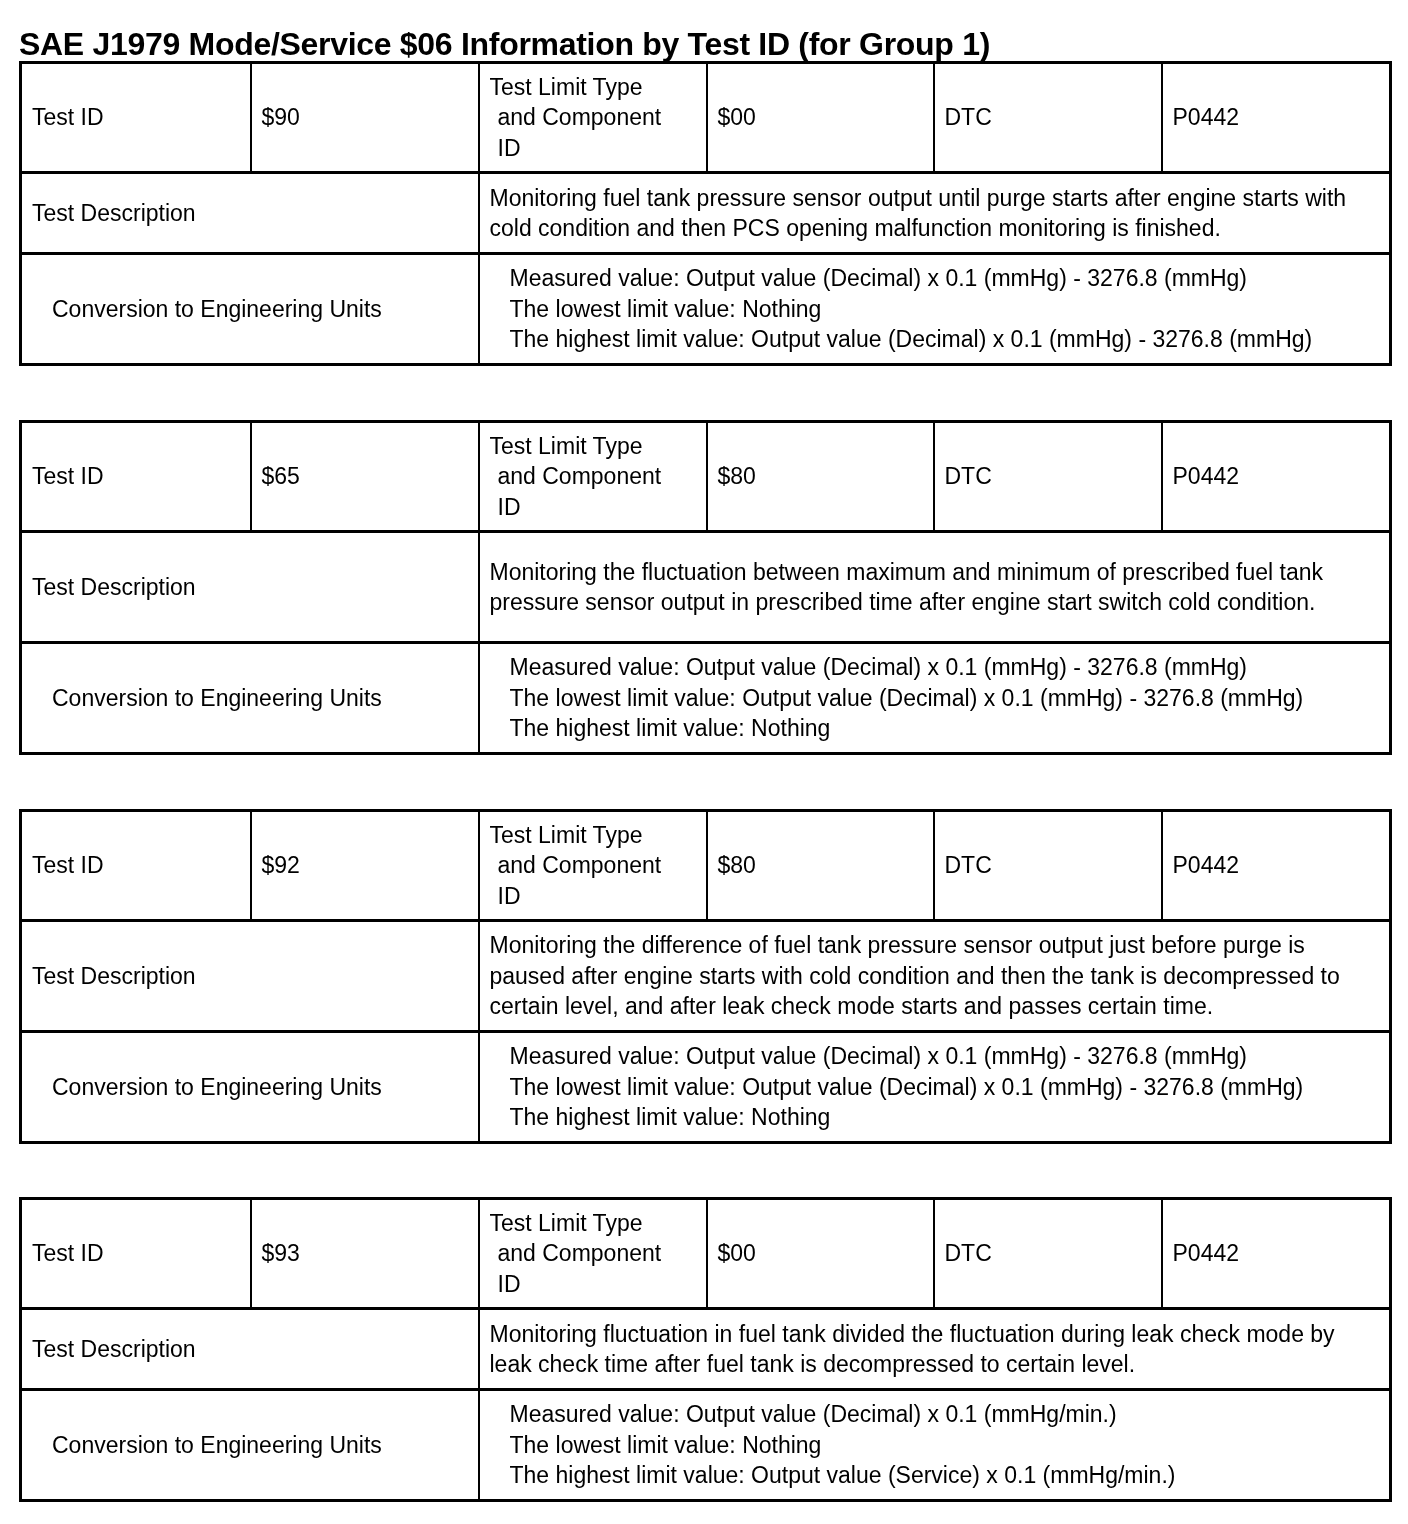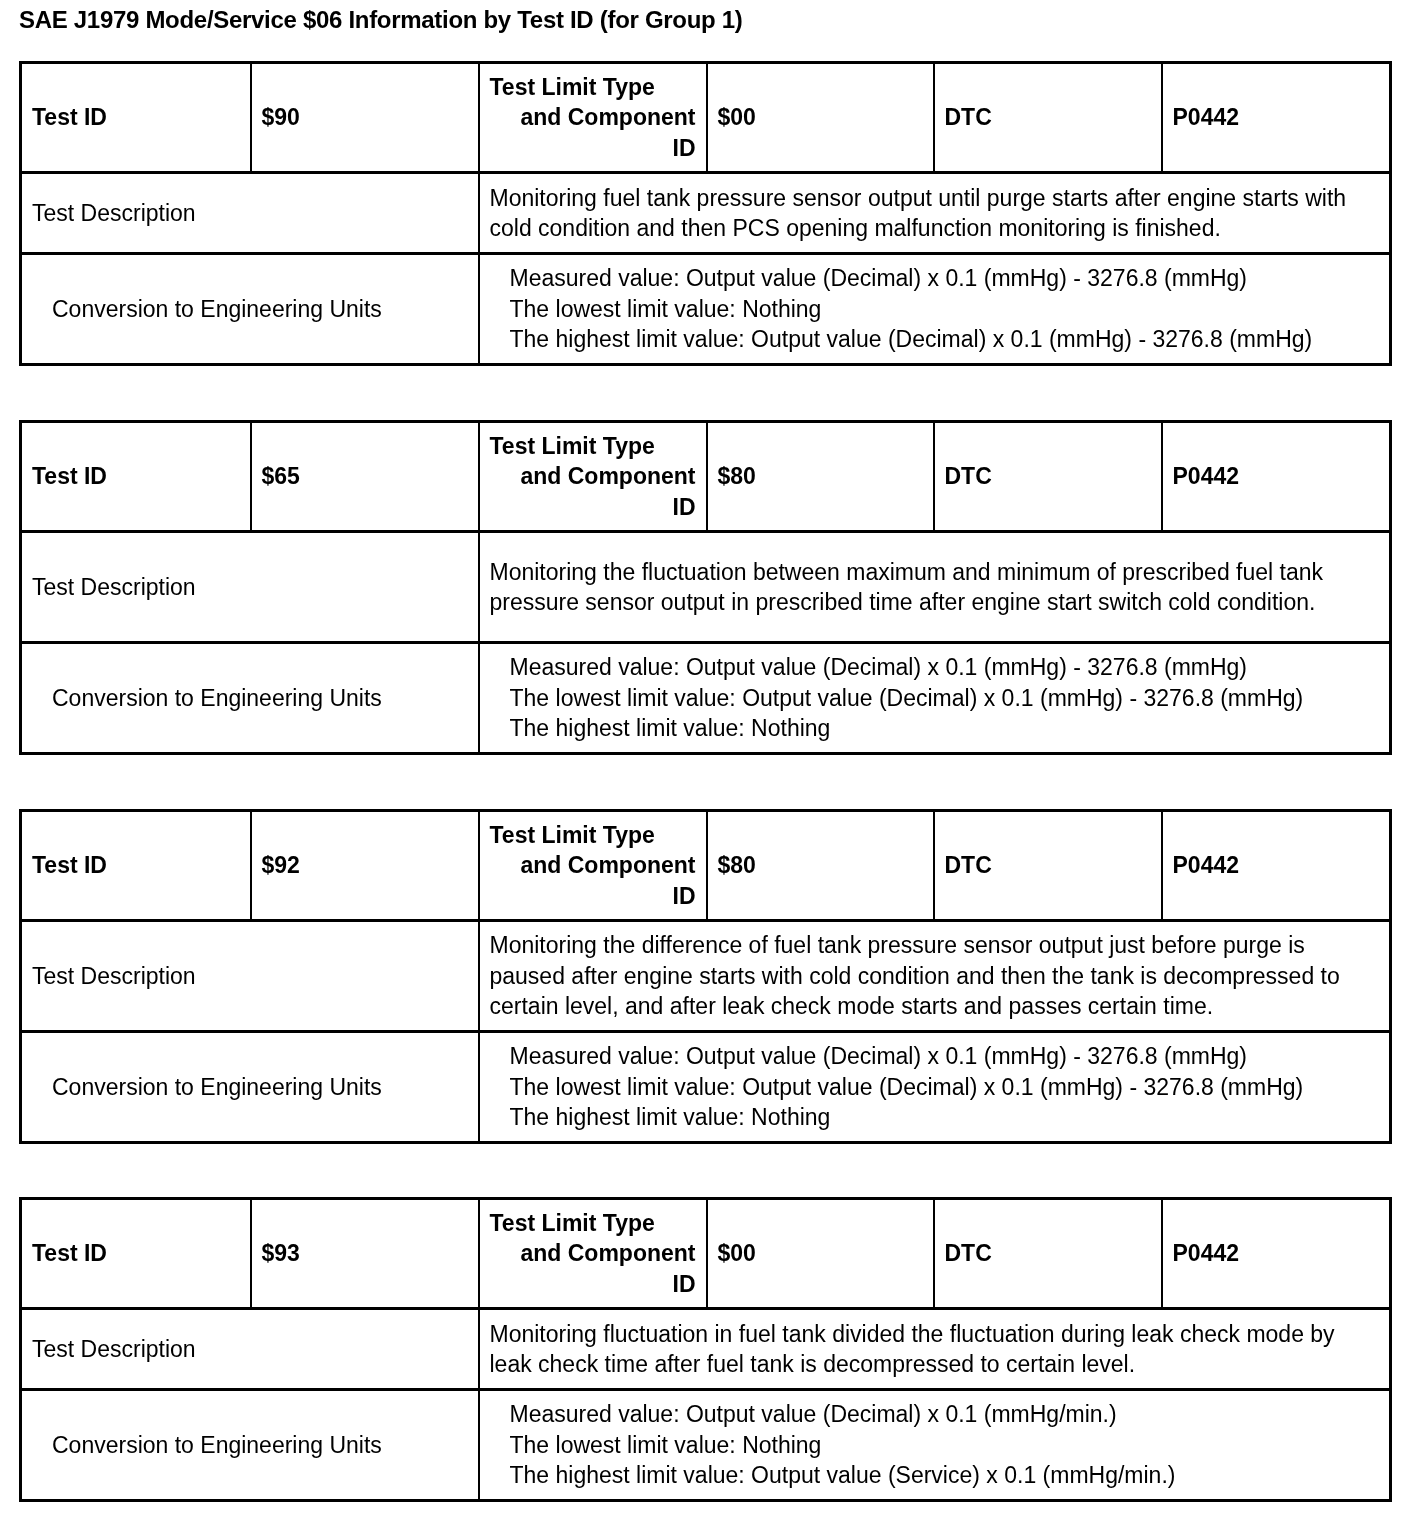--- a/index.html
+++ b/index.html
@@ -1,42 +1,42 @@
 <!DOCTYPE html>
 <html><head>
 <meta charset="utf-8">
 <style>
   html, body { margin: 0; padding: 0; background: #ffffff; }
   body {
     width: 1408px; height: 1524px; position: relative; overflow: hidden;
     font-family: "Liberation Sans", sans-serif; color: #000000;
   }
   .title {
-    position: absolute; left: 19px; top: 0;
-    font-size: 24px; font-weight: bold; letter-spacing: -0.3px;
+    position: absolute; left: 19px; top: 24px;
+    font-size: 32px; font-weight: bold; letter-spacing: -0.3px;
     white-space: nowrap; line-height: 40px;
   }
   .tbl {
     position: absolute; left: 19px; width: 1370px;
     border-collapse: collapse; table-layout: fixed;
     border: 3px solid #000;
   }
   .tbl td {
     font-size: 23px; line-height: 30.5px;
     padding: 0 10px; vertical-align: middle;
     border-left: 2px solid #000; border-right: 2px solid #000;
   }
   .tbl tr.sep td { border-top: 3px solid #000; }
-  .tbl tr.hdr td { height: 107px; font-weight: bold; }
+  .tbl tr.hdr td { height: 107px; }
   .tbl tr.desc2 td { height: 78px; }
   .tbl tr.desc3 td { height: 108px; }
   .tbl tr.conv td { height: 108px; padding-left: 30px; }
   .limit-type { padding-top: 2px; }
   .limit-type span { display: block; }
-  .limit-type span.indent { padding-left: 8px; text-align: right; }
+  .limit-type span.indent { padding-left: 8px; }
 </style>
 </head>
 <body>
 
 <div class="title">SAE J1979 Mode/Service $06 Information by Test ID (for Group 1)</div>
 
 <table class="tbl" style="top:61px;">
   <colgroup>
       <col style="width:230px">
       <col style="width:228px">

